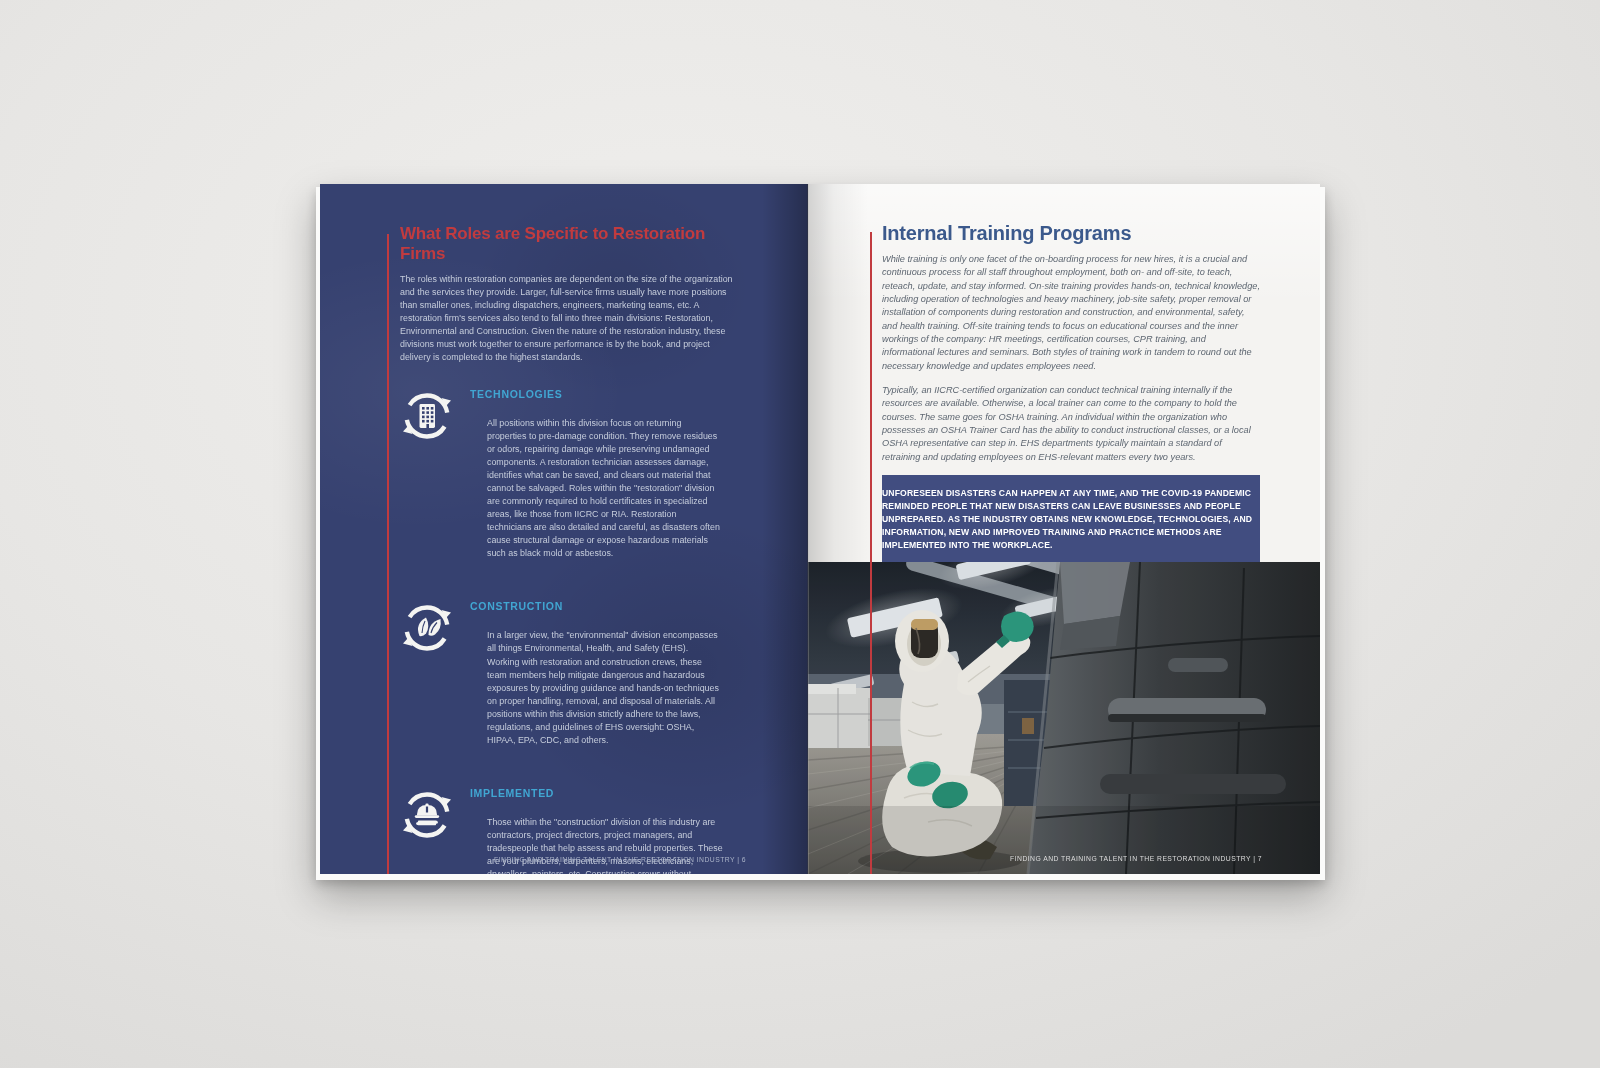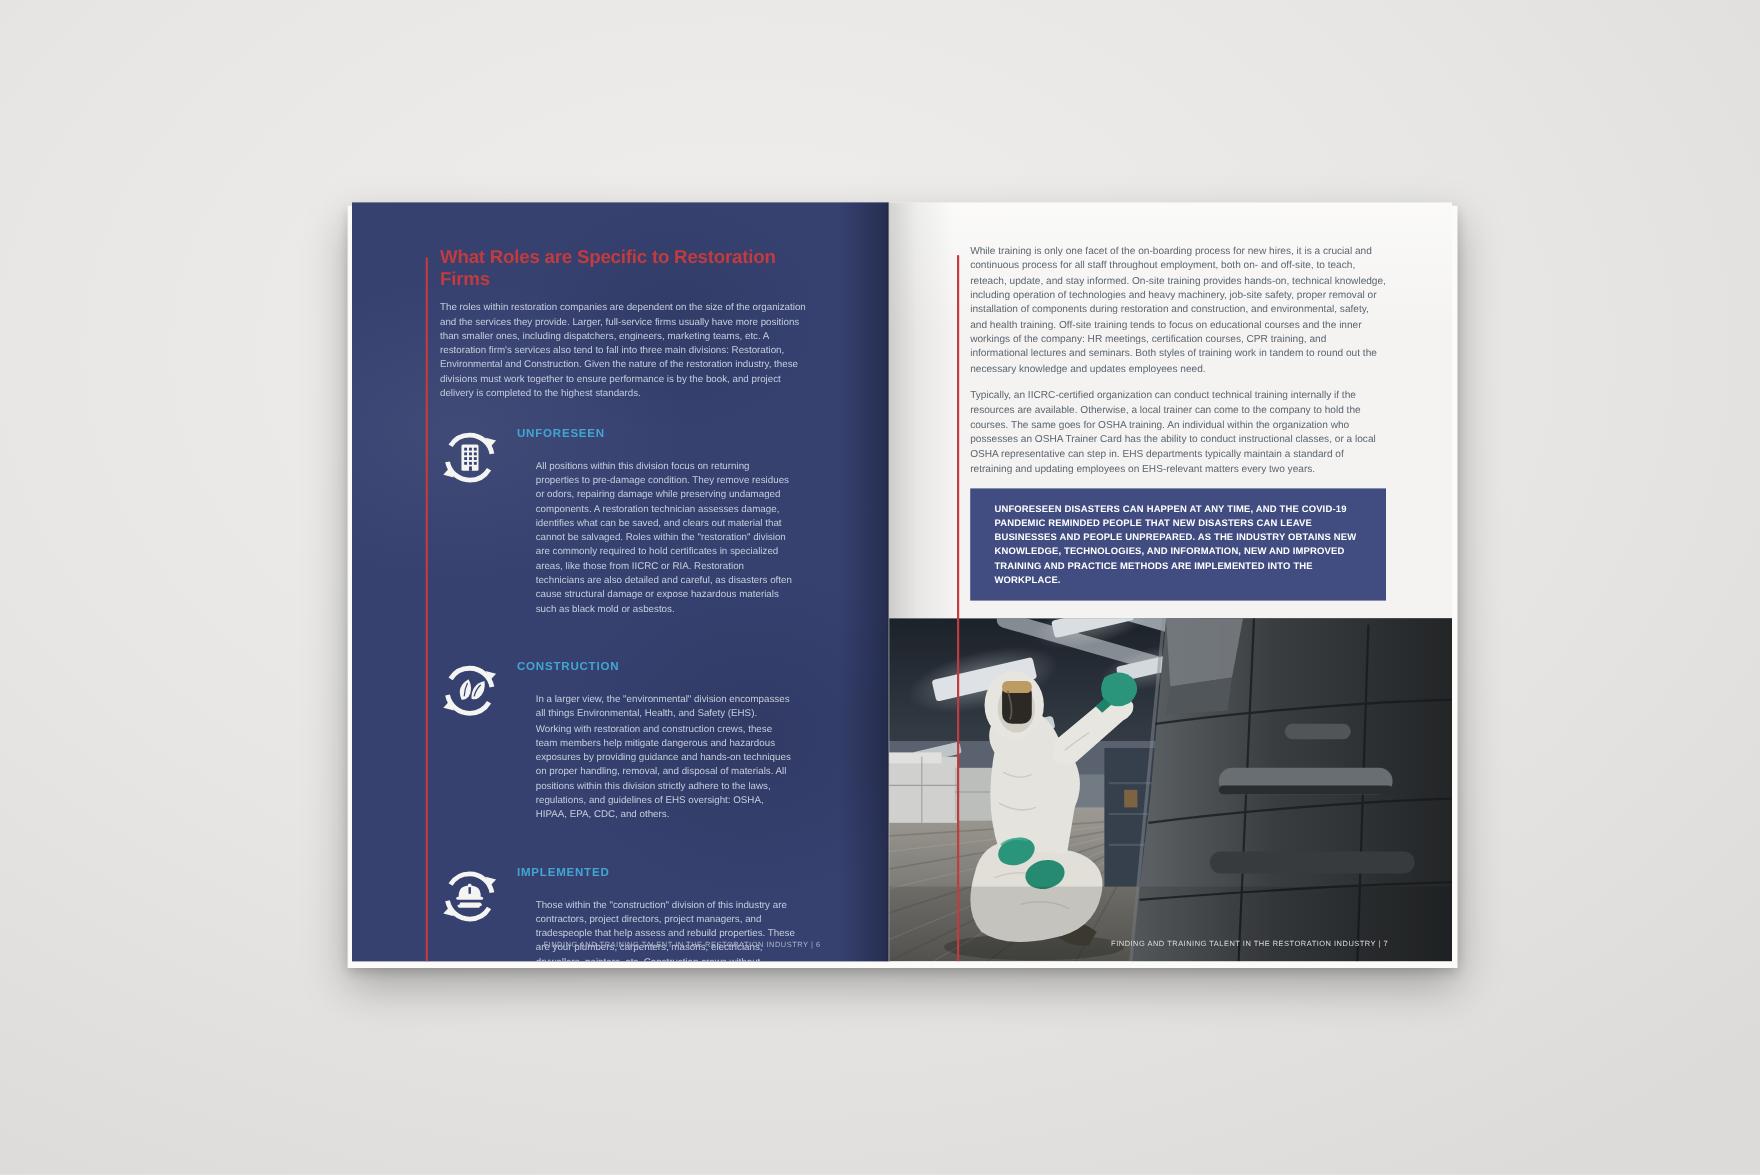--- a/index.html
+++ b/index.html
@@ -62,24 +62,24 @@
     font-size:6.8px;letter-spacing:.45px;color:#aab3c8;white-space:nowrap;
   }
 
   
   .rule-right{left:62px;top:48px;bottom:0;z-index:4;}
   .rp-content{position:absolute;left:74px;top:38px;width:378px;z-index:2;}
   .rp-heading{
     margin:0 0 8px 0;font-size:20px;font-weight:bold;letter-spacing:-.2px;
     color:var(--right-heading-blue,#3b598c);
   }
-  .rp-para{margin:0 0 11px 0;font-size:9.2px;line-height:1.45;color:var(--right-body-text,#5d6671);}
+  .rp-para{margin:0 0 11px 0;font-size:9.2px;line-height:1.45;color:var(--right-body-text,#5d6671);font-style:italic;}
   .callout{
     margin-top:6px;background:var(--callout-bg,#414d80);color:var(--callout-text,#fff);
-    padding:12px 22px;font-size:8.6px;font-weight:bold;line-height:1.5;letter-spacing:.15px;
+    padding:12px 0;font-size:8.6px;font-weight:bold;line-height:1.5;letter-spacing:.15px;
   }
   .photo{position:absolute;left:0;right:0;bottom:0;height:312px;z-index:3;}
   .photo svg{display:block;width:100%;height:100%;}
   .rp-footer{
     position:absolute;right:58px;bottom:12px;z-index:5;
     font-size:6.8px;letter-spacing:.45px;color:#dddddd;white-space:nowrap;
   }
 
   .icon-svg{display:block;width:54px;height:54px;}
 </style>
@@ -114,21 +114,21 @@
                   <rect x="26.4" y="26.6" width="2.6" height="2.6"></rect>
                   <rect x="30.8" y="26.6" width="2.6" height="2.6"></rect>
                 <rect x="22" y="30.9" width="2.6" height="2.6"></rect>
                   <rect x="26.4" y="30.9" width="2.6" height="2.6"></rect>
                   <rect x="30.8" y="30.9" width="2.6" height="2.6"></rect>
                 <rect x="26.4" y="35" width="2.6" height="4"></rect>
               </g>
             </svg>
           </div>
           <div class="role-text">
-            <h3 class="role-title">UNFORESEEN</h3>
+            <h3 class="role-title">TECHNOLOGIES</h3>
             <p class="role-body">All positions within this division focus on returning properties to pre-damage condition. They remove residues or odors, repairing damage while preserving undamaged components. A restoration technician assesses damage, identifies what can be saved, and clears out material that cannot be salvaged. Roles within the "restoration" division are commonly required to hold certificates in specialized areas, like those from IICRC or RIA. Restoration technicians are also detailed and careful, as disasters often cause structural damage or expose hazardous materials such as black mold or asbestos.</p>
           </div>
         </div>
 
         <div class="role-row">
           <div class="role-icon">
             <svg class="icon-svg" viewBox="0 0 54 54">
               <circle cx="27" cy="27" r="20.5" fill="none" stroke="#f4f4f2" stroke-width="4.4" stroke-dasharray="49 15.4" stroke-dashoffset="-11"></circle>
               <path d="M8.5,36.5 l-5.5,6 l9.5,2.5 z" fill="#f4f4f2"></path>
               <path d="M45.5,17.5 l5.5,-6 l-9.5,-2.5 z" fill="#f4f4f2"></path>
@@ -163,20 +163,21 @@
             <h3 class="role-title">IMPLEMENTED</h3>
             <p class="role-body">Those within the "construction" division of this industry are contractors, project directors, project managers, and tradespeople that help assess and rebuild properties. These are your plumbers, carpenters, masons, electricians, drywallers, painters, etc. Construction crews without restoration experience are often employed once an area is remediated to expedite the rebuilding process. As mentioned earlier, the three divisions must work together in the restoration industry. It's likely this division will have restoration and environmental experience and certification in addition to their trade, or have experience working with restoration and EHS crews on other projects.</p>
           </div>
         </div>
       </div>
       <div class="lp-footer">FINDING AND TRAINING TALENT IN THE RESTORATION INDUSTRY | 6</div>
     </section>
 
     <section class="page page-right">
       <div class="rp-content">
+        <h2 class="rp-heading">Internal Training Programs</h2>
         <p class="rp-para">While training is only one facet of the on-boarding process for new hires, it is a crucial and continuous process for all staff throughout employment, both on- and off-site, to teach, reteach, update, and stay informed. On-site training provides hands-on, technical knowledge, including operation of technologies and heavy machinery, job-site safety, proper removal or installation of components during restoration and construction, and environmental, safety, and health training. Off-site training tends to focus on educational courses and the inner workings of the company: HR meetings, certification courses, CPR training, and informational lectures and seminars. Both styles of training work in tandem to round out the necessary knowledge and updates employees need.</p>
         <p class="rp-para">Typically, an IICRC-certified organization can conduct technical training internally if the resources are available. Otherwise, a local trainer can come to the company to hold the courses. The same goes for OSHA training. An individual within the organization who possesses an OSHA Trainer Card has the ability to conduct instructional classes, or a local OSHA representative can step in. EHS departments typically maintain a standard of retraining and updating employees on EHS-relevant matters every two years.</p>
         <div class="callout">UNFORESEEN DISASTERS CAN HAPPEN AT ANY TIME, AND THE COVID-19 PANDEMIC REMINDED PEOPLE THAT NEW DISASTERS CAN LEAVE BUSINESSES AND PEOPLE UNPREPARED. AS THE INDUSTRY OBTAINS NEW KNOWLEDGE, TECHNOLOGIES, AND INFORMATION, NEW AND IMPROVED TRAINING AND PRACTICE METHODS ARE IMPLEMENTED INTO THE WORKPLACE.</div>
       </div>
 
       <div class="photo">
         <svg viewBox="0 0 512 312" preserveAspectRatio="none">
           <defs>
             <linearGradient id="ceilG" x1="0" y1="0" x2="0" y2="1">
               <stop offset="0" stop-color="#1d222a"></stop>

